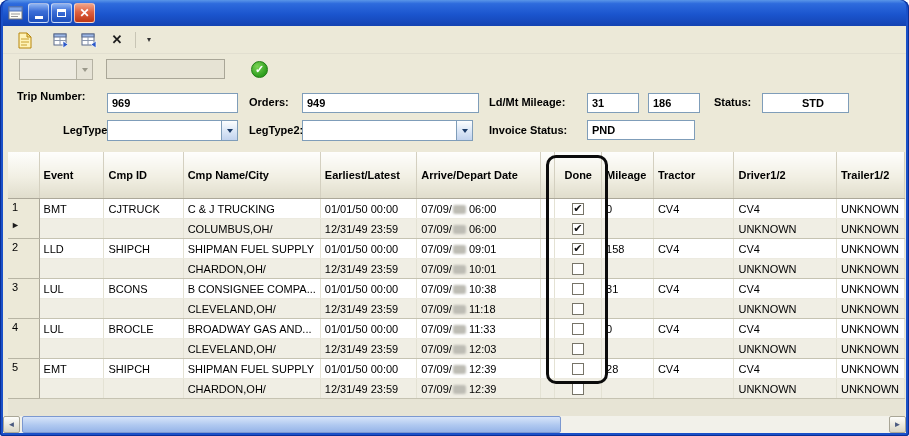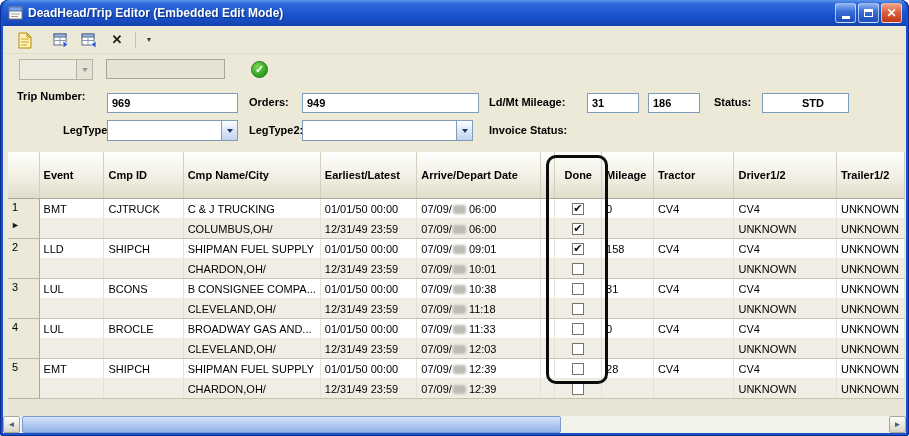--- a/index.html
+++ b/index.html
@@ -94,21 +94,20 @@
 
 <div class="window">
 
   <div class="titlebar">
     <svg class="app-icon" viewBox="0 0 16 16">
       <rect x="1" y="2" width="13" height="12" fill="#FDFDF6" stroke="#7A7A7A"></rect>
       <rect x="1" y="2" width="13" height="4" fill="#7AA2E8" stroke="#5577B8"></rect>
       <line x1="3" y1="9" x2="12" y2="9" stroke="#9A9A9A"></line>
       <line x1="3" y1="11.5" x2="10" y2="11.5" stroke="#9A9A9A"></line>
     </svg>
-    <span class="title-text">DeadHead/Trip Editor (Embedded Edit Mode)</span>
     <div class="winbtns">
       <span class="wbtn">
           <span class="glyph-min"></span>
         </span>
       <span class="wbtn">
           <span class="glyph-max"></span>
         </span>
       <span class="wbtn close">
           <span class="glyph-close">✕</span>
         </span>
@@ -181,20 +180,21 @@
         </span>
     </div>
     <span class="flabel" style="left:246px; top:98px;">LegType2:</span>
     <div class="combo" style="left:299px; top:94px; width:171px;">
       <span class="cval">UNKNOWN</span>
       <span class="cbtn">
           <span class="arr"></span>
         </span>
     </div>
     <span class="flabel" style="left:486px; top:98px;">Invoice Status:</span>
+    <div class="tb-field" style="left:584px; top:94px; width:108px;">PND</div>
 
     <div class="grid-area">
       <table id="grid-table">
           <colgroup>
             <col style="width: 32px;">
             <col style="width: 66px;">
             <col style="width: 80px;">
             <col style="width: 130px;">
             <col style="width: 97px;">
             <col style="width: 124px;">

